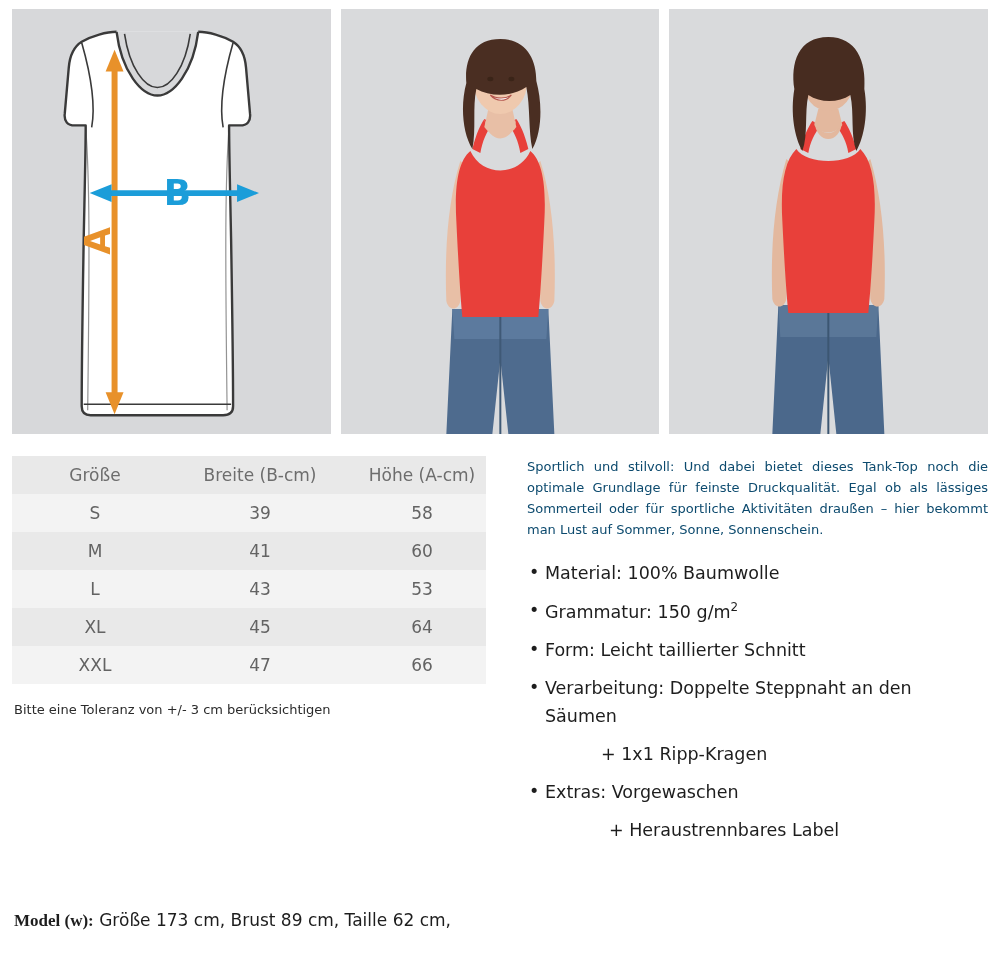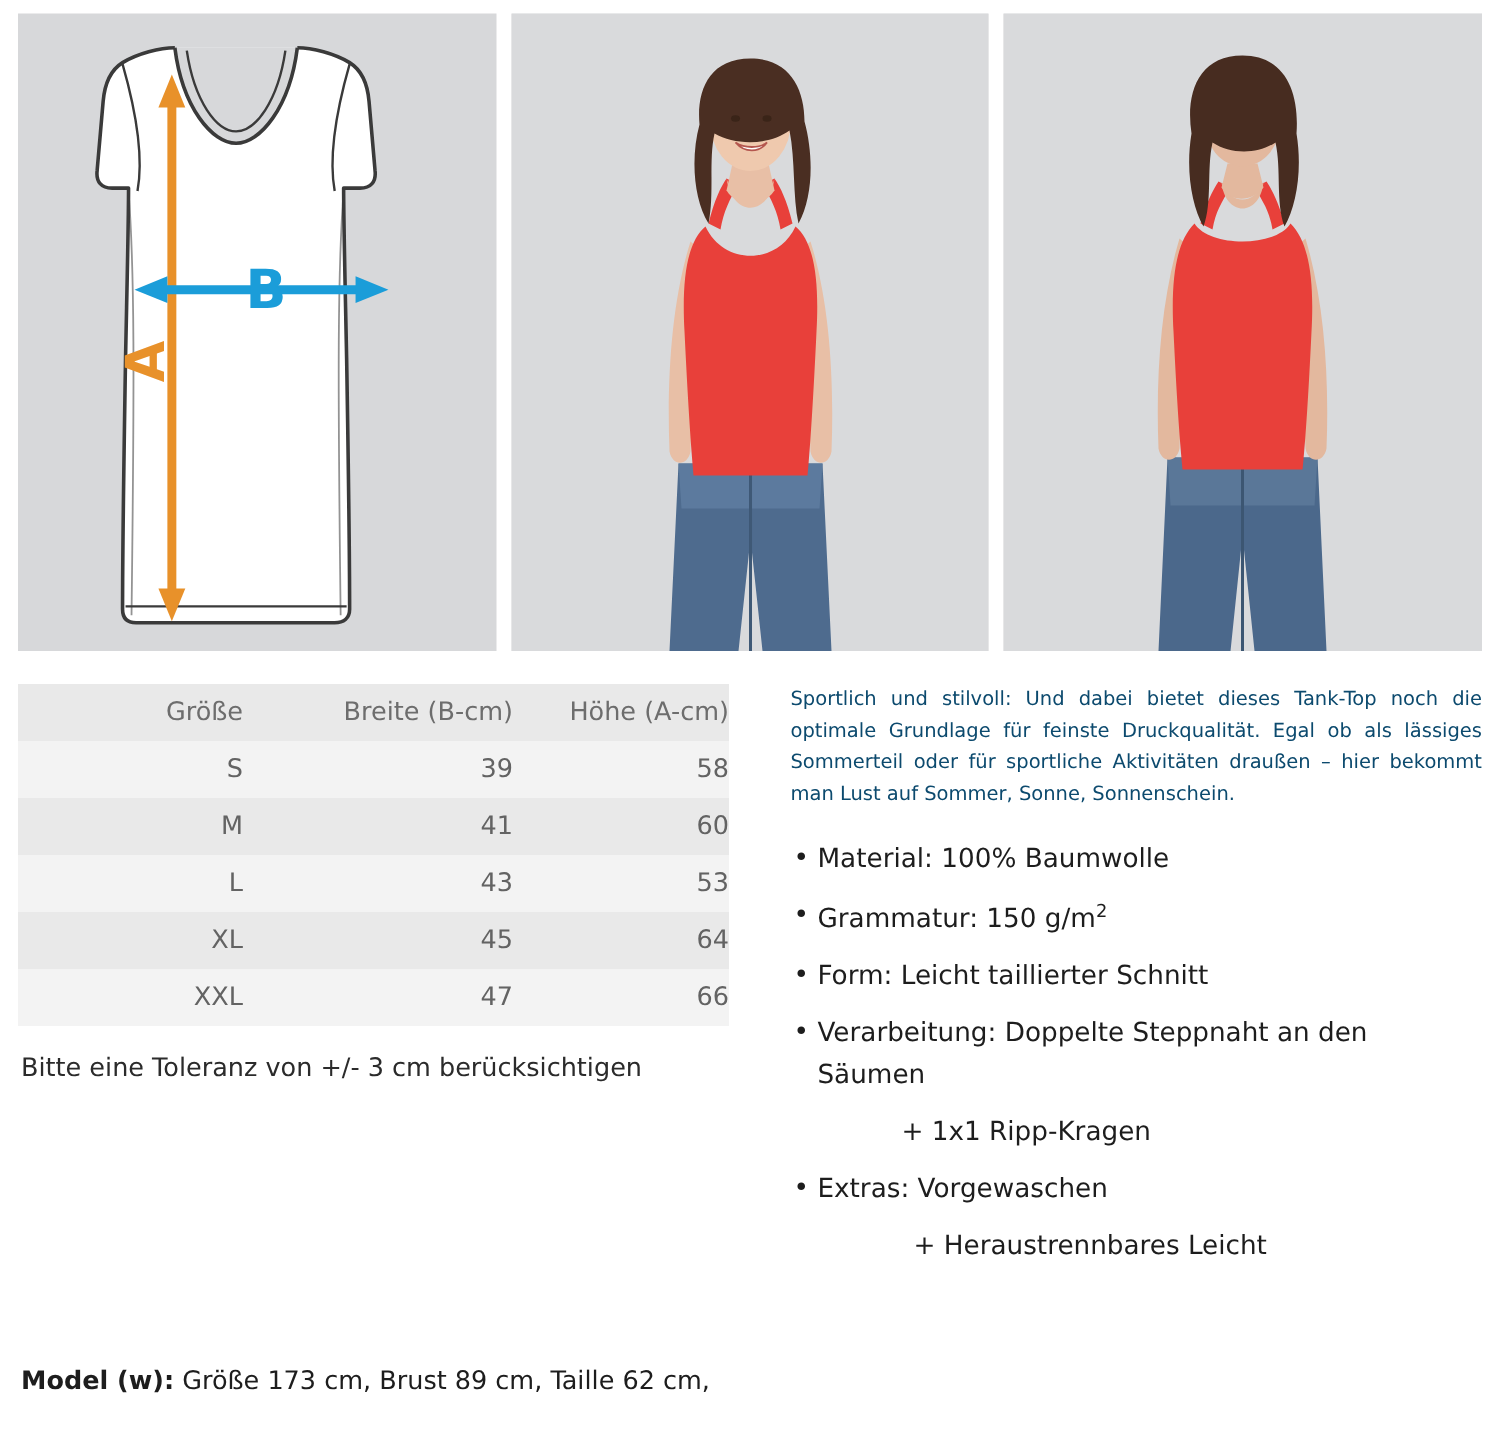--- a/index.html
+++ b/index.html
@@ -39,48 +39,48 @@
   .right-col { width: 470px; padding-left: 8px; }
 
   
   table.size-table {
     border-collapse: collapse;
     width: 474px;
     font-size: 17px;
     color: #636363;
   }
   table.size-table th, table.size-table td {
-    text-align: right;
+    text-align: center;
     padding: 9px 0 9px 16px;
     font-weight: normal;
   }
   table.size-table th { color: #6d6d6d; }
   table.size-table .c0 { width: 150px; }
   table.size-table .c1 { width: 180px; }
   table.size-table .c2 { width: 144px; }
   .row-head { background: #e9e9e9; }
   .row-a { background: #f3f3f3; }
   .row-b { background: #e9e9e9; }
 
   .tolerance {
-    font-size: 17px;
+    font-size: 13px;
     color: #2b2b2b;
     margin: 18px 0 0 2px;
   }
 
   .model-note {
     position: absolute;
     left: 14px;
     bottom: 28px;
     width: 490px;
     font-size: 17px;
     line-height: 1.55;
     color: #1d1d1d;
   }
-  .model-note b { font-weight: bold; }
+  .model-note b { font-weight: bold; font-family: Liberation Serif, serif; }
 
   
   .desc {
     font-size: 13px;
     line-height: 1.62;
     color: #0c4a6e;
     text-align: justify;
     margin: 0;
   }
   ul.features {
@@ -254,21 +254,21 @@
     <div class="right-col">
       <p class="desc">Sportlich und stilvoll: Und dabei bietet dieses Tank-Top noch die optimale Grundlage für feinste Druckqualität. Egal ob als lässiges Sommerteil oder für sportliche Aktivitäten draußen – hier bekommt man Lust auf Sommer, Sonne, Sonnenschein.</p>
 
       <ul class="features">
         <li class="bullet">Material: 100% Baumwolle</li>
         <li class="bullet"><span>Grammatur: 150 g/m</span><sup>2</sup></li>
         <li class="bullet">Form: Leicht taillierter Schnitt</li>
         <li class="bullet">Verarbeitung: Doppelte Steppnaht an den Säumen</li>
         <li class="sub">+ 1x1 Ripp-Kragen</li>
         <li class="bullet">Extras: Vorgewaschen</li>
-        <li class="sub2">+ Heraustrennbares Leicht</li>
+        <li class="sub2">+ Heraustrennbares Label</li>
 
       </ul>
     </div>
   </div>
 
   <div class="model-note">
     <b>Model (w):</b><span> Größe 173 cm, Brust 89 cm, Taille 62 cm,</span><br>
   </div>
 
 </div>

